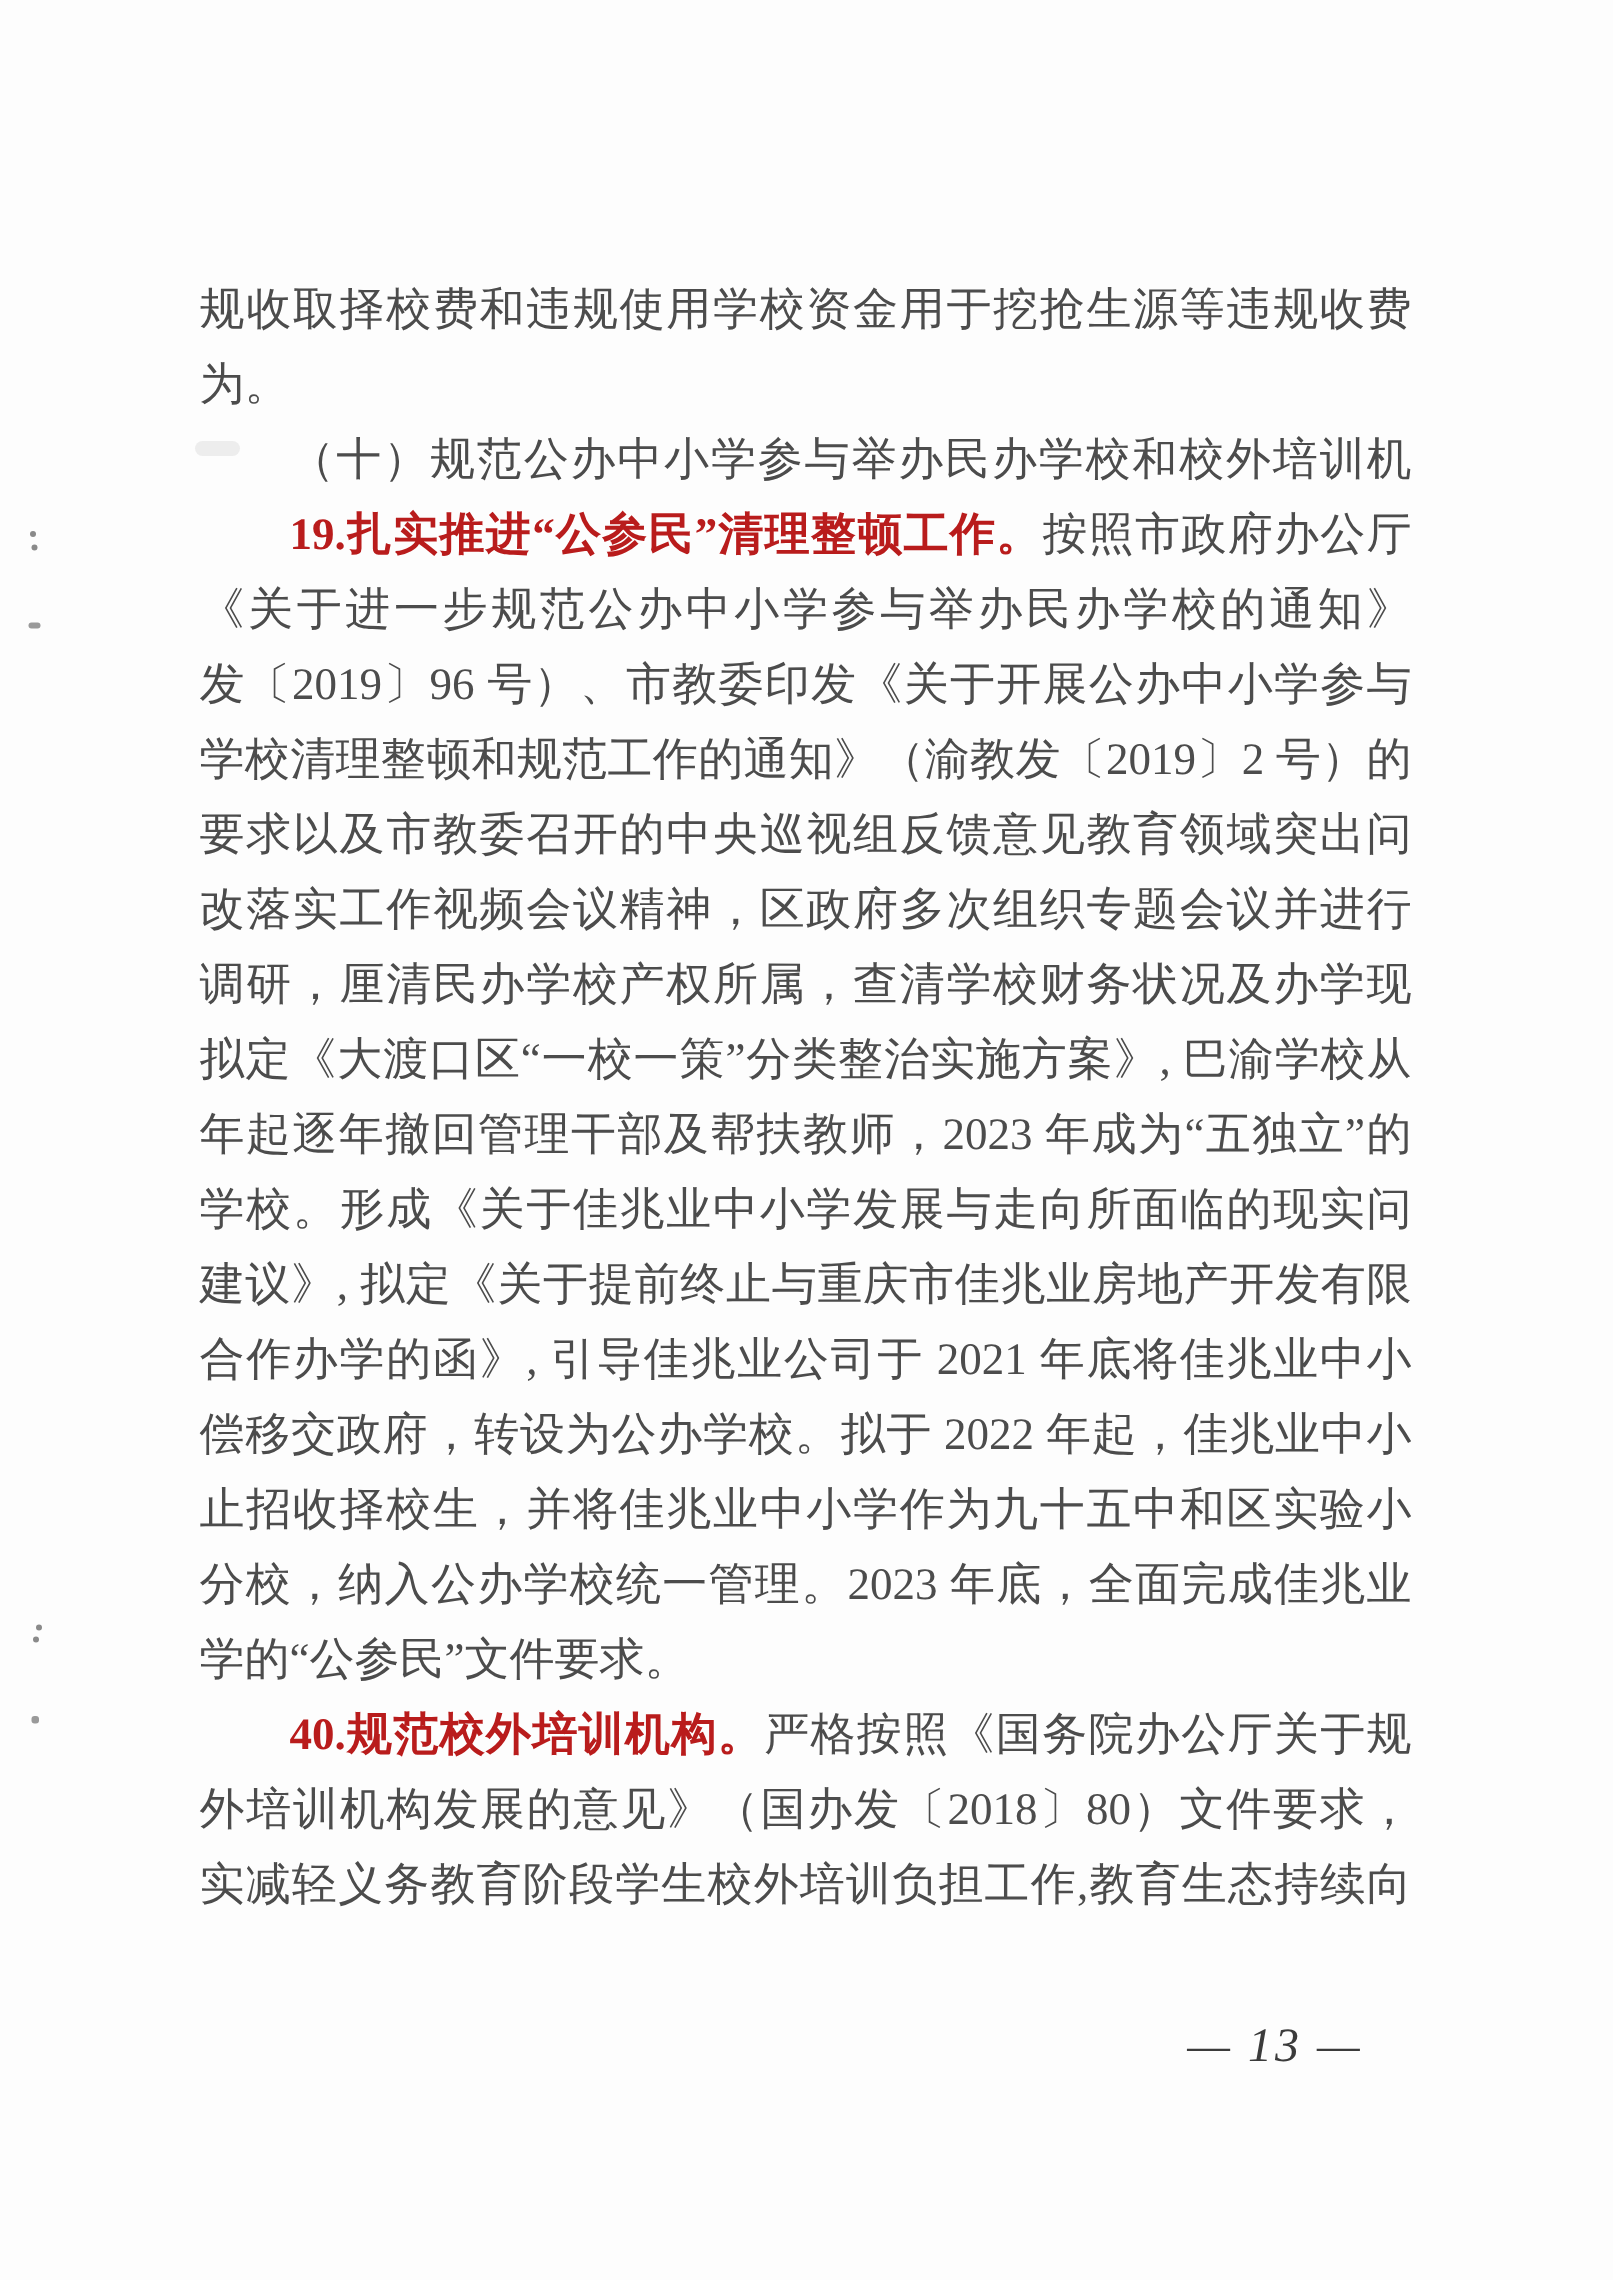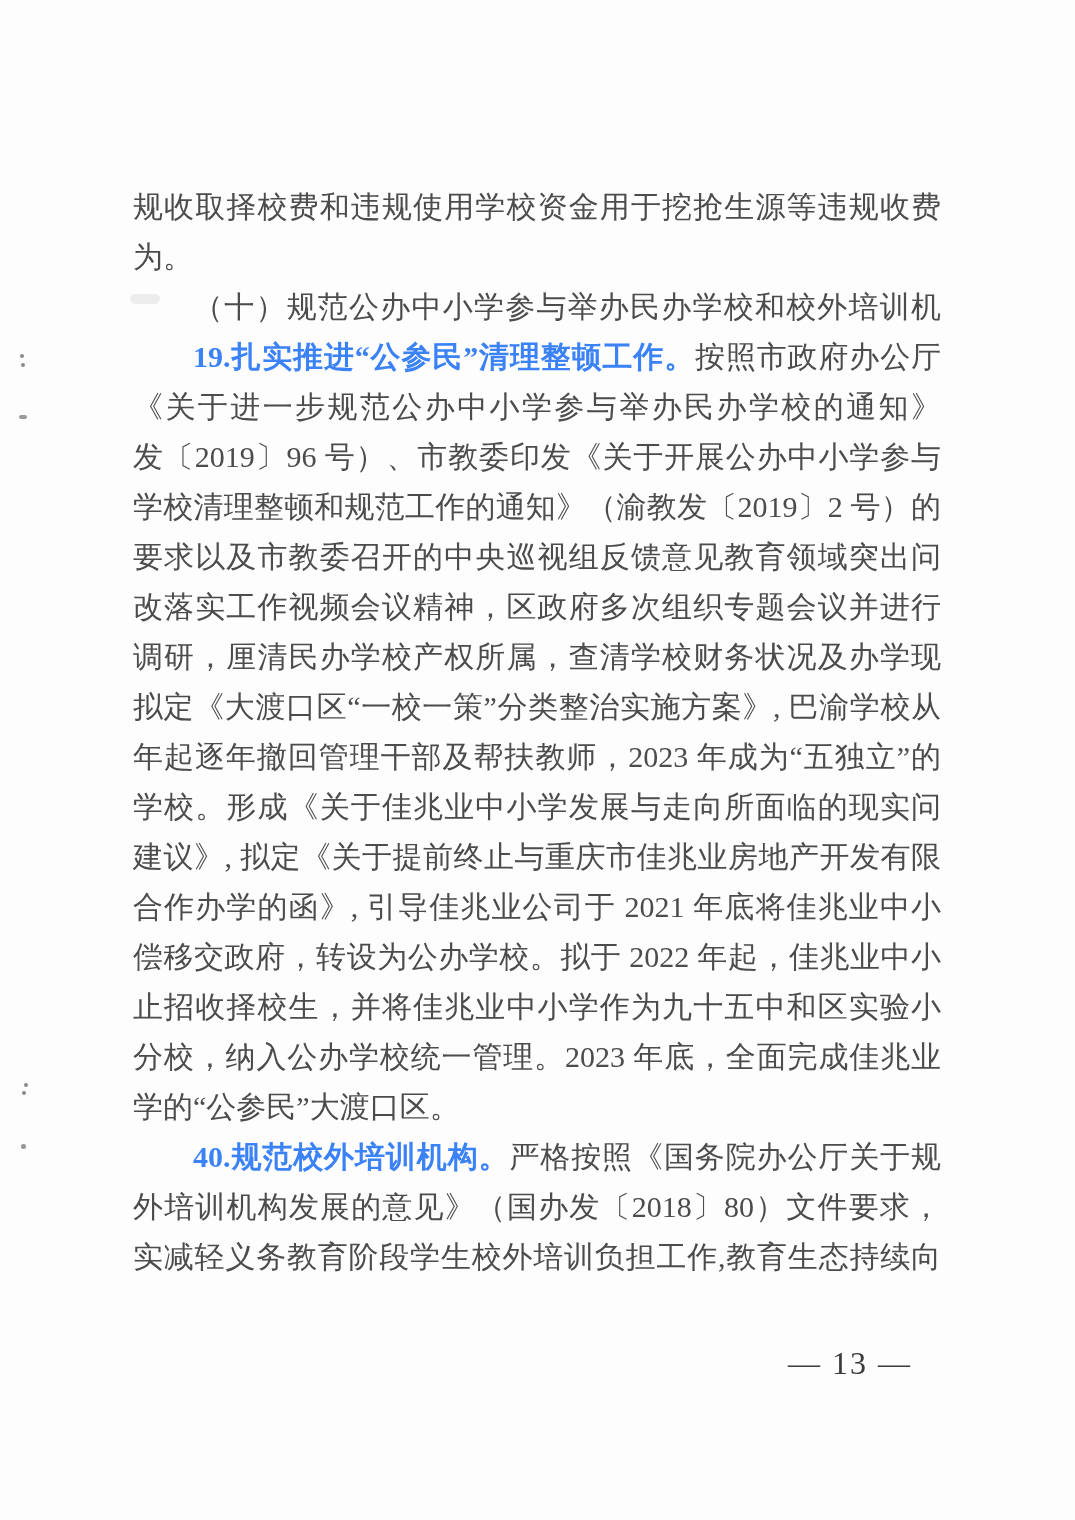--- a/index.html
+++ b/index.html
@@ -37,33 +37,34 @@
     text-align-last: justify;
   }
   .line.short {
     text-align: left;
   }
   .line.indent {
     padding-left: 60px;
   }
   .bold-seg {
     font-weight: bold;
-    color: #3b82f6;
+    color: #b91c1c;
   }
   .page-number {
     position: absolute;
     left: 760px;
     top: 1338px;
     width: 180px;
     height: 50px;
     line-height: 50px;
     text-align: center;
     font-size: 32px;
     color: #3b3b3b;
     letter-spacing: 2px;
+    font-style: italic;
   }
   
   .speck {
     position: absolute;
     background: #8a8a8a;
     border-radius: 2px;
   }
   .speck.s1 { left: 20px; top: 354px; width: 4px; height: 4px; }
   .speck.s1b { left: 21px; top: 363px; width: 4px; height: 4px; }
   .speck.s2 { left: 19px; top: 415px; width: 8px; height: 4px; background:#9a9a9a; }
@@ -102,20 +103,20 @@
       <div class="line full"><span>改落实工作视频会议精神，区政府多次组织专题会议并进行实地</span></div>
       <div class="line full"><span>调研，厘清民办学校产权所属，查清学校财务状况及办学现状。</span></div>
       <div class="line full"><span>拟定《大渡口区“一校一策”分类整治实施方案》, 巴渝学校从 2021</span></div>
       <div class="line full"><span>年起逐年撤回管理干部及帮扶教师，2023 年成为“五独立”的民办</span></div>
       <div class="line full"><span>学校。形成《关于佳兆业中小学发展与走向所面临的现实问题及</span></div>
       <div class="line full"><span>建议》, 拟定《关于提前终止与重庆市佳兆业房地产开发有限公司</span></div>
       <div class="line full"><span>合作办学的函》, 引导佳兆业公司于 2021 年底将佳兆业中小学无</span></div>
       <div class="line full"><span>偿移交政府，转设为公办学校。拟于 2022 年起，佳兆业中小学停</span></div>
       <div class="line full"><span>止招收择校生，并将佳兆业中小学作为九十五中和区实验小学的</span></div>
       <div class="line full"><span>分校，纳入公办学校统一管理。2023 年底，全面完成佳兆业中小</span></div>
-      <div class="line short"><span>学的“公参民”大渡口区。</span></div>
+      <div class="line short"><span>学的“公参民”文件要求。</span></div>
       <div class="line indent full"><span class="bold-seg">40.规范校外培训机构。</span><span>严格按照《国务院办公厅关于规范校</span></div>
       <div class="line full"><span>外培训机构发展的意见》（国办发〔2018〕80）文件要求，认真落</span></div>
       <div class="line full"><span>实减轻义务教育阶段学生校外培训负担工作,教育生态持续向好。</span></div>
     </div>
 
   <div class="page-number">— 13 —</div>
 </div>
 
 </body></html>

